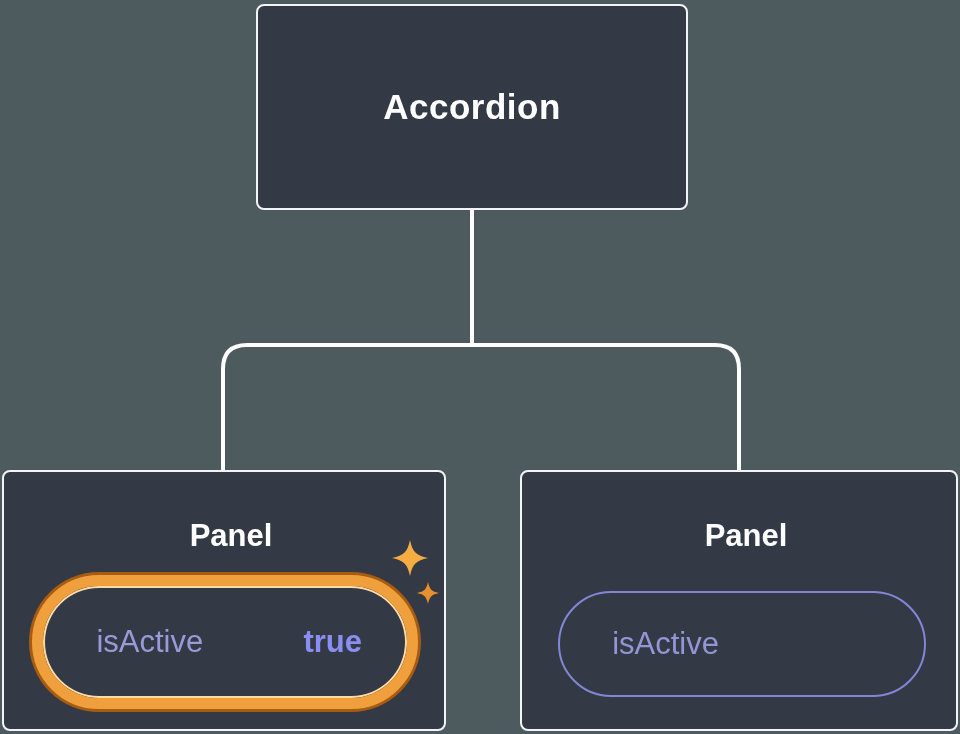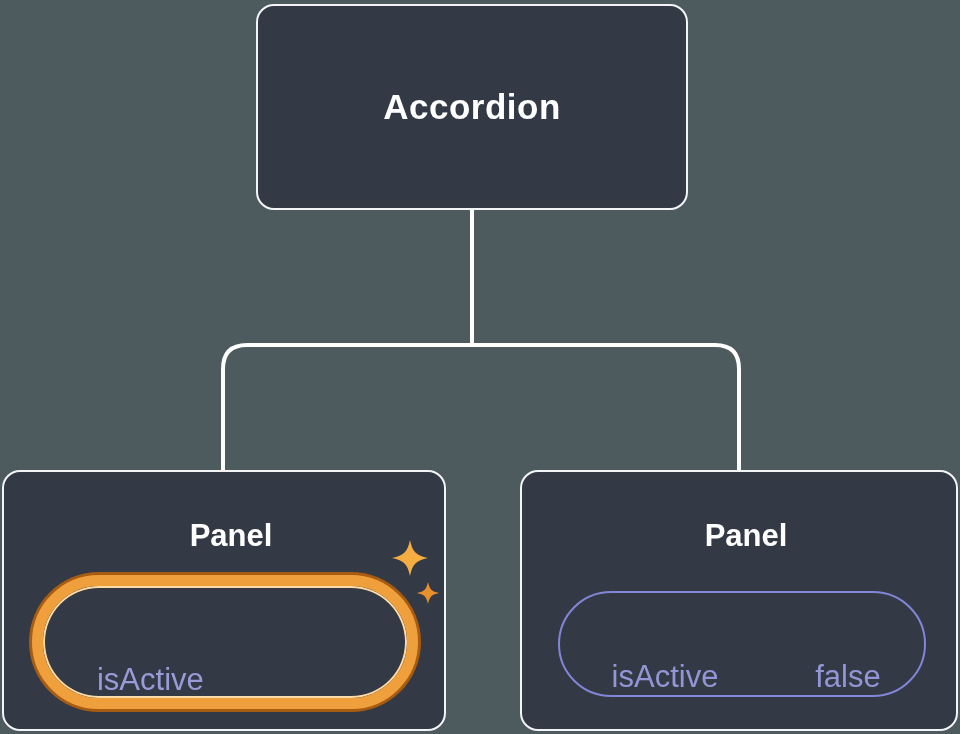--- a/index.html
+++ b/index.html
@@ -18,21 +18,21 @@
     position: absolute;
     left: 0;
     top: 0;
     width: 960px;
     height: 734px;
   }
   .node {
     position: absolute;
     background: #343a45;
     border: 2px solid #f2f4f6;
-    border-radius: 18px;
+    border-radius: 8px;
     box-sizing: border-box;
   }
   .root-node {
     left: 256px;
     top: 4px;
     width: 432px;
     height: 206px;
     display: flex;
     align-items: center;
     justify-content: center;
@@ -63,21 +63,21 @@
     text-align: center;
     color: #ffffff;
     font-size: 31px;
     font-weight: 600;
     margin-left: 14px;
   }
   .pill {
     position: absolute;
     box-sizing: border-box;
     display: flex;
-    align-items: flex-end;
+    align-items: center;
     background: #343a45;
     overflow: hidden;
   }
   .pill-active {
     left: 28px;
     top: 103px;
     width: 386px;
     height: 134px;
     border-radius: 68px;
     border: 11px solid #efa03c;
@@ -127,31 +127,31 @@
   <div class="node root-node">
     <span class="root-label">Accordion</span>
   </div>
 
   <div class="node panel-node panel-left">
     <div class="panel-label">Panel</div>
 
     <div class="pill pill-active">
       <div class="pill-cell cell-name-active">isActive</div>
       <div class="pill-divider divider-active"></div>
+      <div class="pill-cell cell-value-active">true</div>
     </div>
 
     <svg class="sparkles" viewBox="0 0 78 90" aria-hidden="true">
       <path fill="#f5ad42" d="M38 15 C40.5 27 44 30.5 56 33 C44 35.5 40.5 39 38 51 C35.5 39 32 35.5 20 33 C32 30.5 35.5 27 38 15 Z"></path>
       <path fill="#e88f2e" d="M56 57 C57.6 64.4 59.6 66.4 67 68 C59.6 69.6 57.6 71.6 56 79 C54.4 71.6 52.4 69.6 45 68 C52.4 66.4 54.4 64.4 56 57 Z"></path>
     </svg>
   </div>
 
   <div class="node panel-node panel-right">
     <div class="panel-label">Panel</div>
 
     <div class="pill pill-inactive">
       <div class="pill-cell cell-name-inactive">isActive</div>
       <div class="pill-divider divider-inactive"></div>
-      <div class="pill-cell cell-value-inactive">false</div>
     </div>
   </div>
 
 </div>
 
 </body></html>

